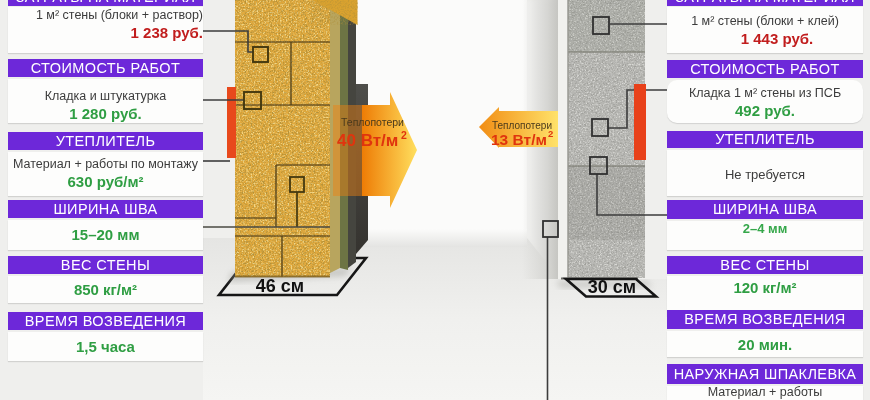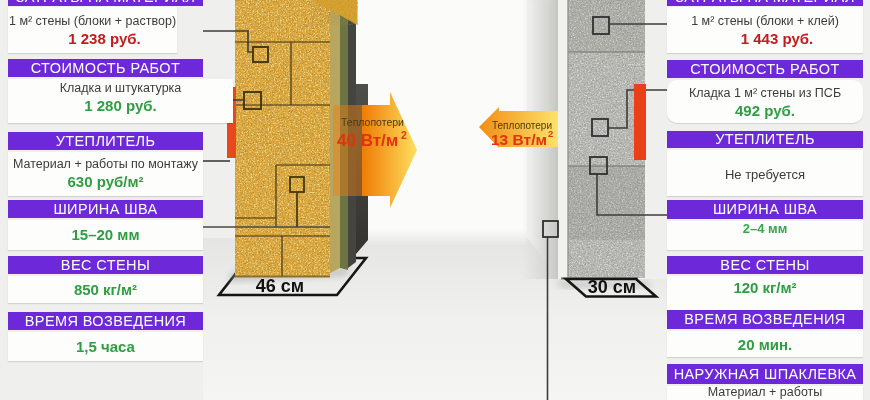--- a/index.html
+++ b/index.html
@@ -198,25 +198,25 @@
 
 <g opacity="0.999">
 <text x="492" y="129" font-size="10" fill="#4a3a1c">Теплопотери</text>
 <text x="491" y="145" font-size="15.5" font-weight="bold" fill="#e0340e">13 Вт/м</text>
 <text x="548" y="137" font-size="9.5" font-weight="bold" fill="#e0340e">2</text>
 </g>
 </svg>
 
 <div class="hdr" style="left:8px;top:-12px;width:195px;height:18px;line-height:18px;">ЗАТРАТЫ НА МАТЕРИАЛ</div>
 
-<div class="box" style="left:8px;top:7px;width:169px;height:46px;padding-top:6px;line-height:17px;">1 м² стены (блоки + раствор)<br><span class="red">1 238 руб.</span></div>
+<div class="box" style="left:8px;top:7px;width:195px;height:46px;line-height:17px;text-align:right;">1 м² стены (блоки + раствор)<br><span class="red">1 238 руб.</span></div>
 
 <div class="hdr" style="left:8px;top:59px;width:195px;height:18px;line-height:18px;">СТОИМОСТЬ РАБОТ</div>
 
-<div class="box" style="left:8px;top:79px;width:225px;height:44px;line-height:18px;">Кладка и штукатурка<br><span class="grn">1 280 руб.</span></div>
+<div class="box" style="left:8px;top:79px;width:195px;height:44px;padding-top:8px;line-height:18px;">Кладка и штукатурка<br><span class="grn">1 280 руб.</span></div>
 
 <div class="hdr" style="left:8px;top:132px;width:195px;height:18px;line-height:18px;">УТЕПЛИТЕЛЬ</div>
 
 <div class="box" style="left:8px;top:152px;width:195px;height:44px;padding-top:4px;line-height:17px;">Материал + работы по монтажу<br><span class="grn">630 руб/м²</span></div>
 
 <div class="hdr" style="left:8px;top:200px;width:195px;height:18px;line-height:18px;">ШИРИНА ШВА</div>
 
 <div class="box" style="left:8px;top:220px;width:195px;height:30px;line-height:30px;"><span class="grn">15–20 мм</span></div>
 
 <div class="hdr" style="left:8px;top:256px;width:195px;height:18px;line-height:18px;">ВЕС СТЕНЫ</div>

